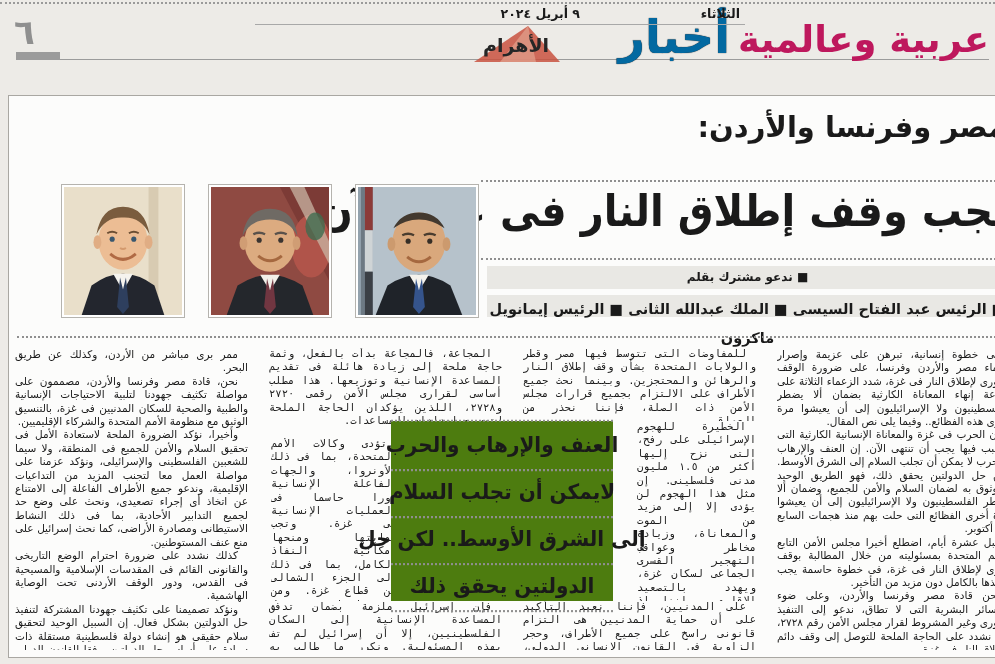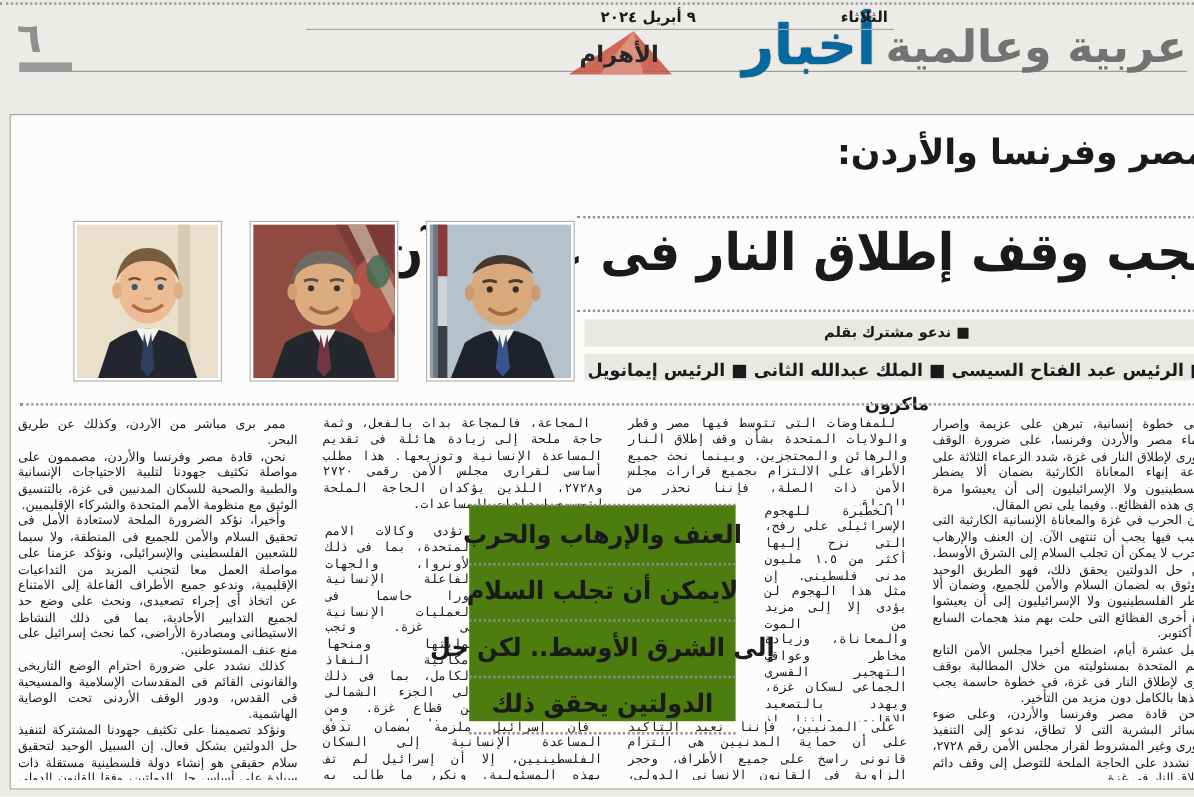--- a/index.html
+++ b/index.html
@@ -9,21 +9,21 @@
     font-family:"DejaVu Sans", sans-serif;
     color:#1a1a1a;
   }
   
   .top-dotted{position:absolute;left:0;right:0;top:2px;border-top:2px dotted #9a9a9a;}
   .pagenum{position:absolute;left:14px;top:12px;font-size:34px;font-weight:bold;color:#8f8f8f;}
   .pagenum-bar{position:absolute;left:16px;top:52px;width:44px;height:8px;background:#9b9b9b;}
   .header-rule{position:absolute;left:60px;right:6px;top:59px;border-top:1.5px solid #9b9b9b;}
   .masthead{position:absolute;right:6px;top:6px;height:54px;direction:rtl;display:flex;align-items:flex-end;gap:8px;}
   .masthead .first{font-size:46px;font-weight:bold;color:#0369a1;line-height:1;letter-spacing:-1px;text-shadow:0 0 1px #000;}
-  .masthead .rest{font-size:37px;font-weight:bold;color:#737373;line-height:1.05;}
+  .masthead .rest{font-size:37px;font-weight:bold;color:#be185d;line-height:1.05;}
   .weekday{position:absolute;right:255px;top:6px;font-size:12.5px;font-weight:bold;}
   .pubdate{position:absolute;right:415px;top:6px;font-size:12.5px;font-weight:bold;}
   .subrule{position:absolute;right:250px;left:255px;top:24px;border-top:1px solid #a8a8a8;}
   .ahram-logo{position:absolute;left:470px;top:24px;width:92px;height:40px;}
   
   .box{
     position:absolute;left:8px;top:95px;width:975px;height:561px;
     background:#fcfcfb;border:1px solid #a9a7a2;padding-left:32px;
   }
   .kicker{position:absolute;right:10px;top:14px;font-size:29px;font-weight:bold;direction:rtl;}

